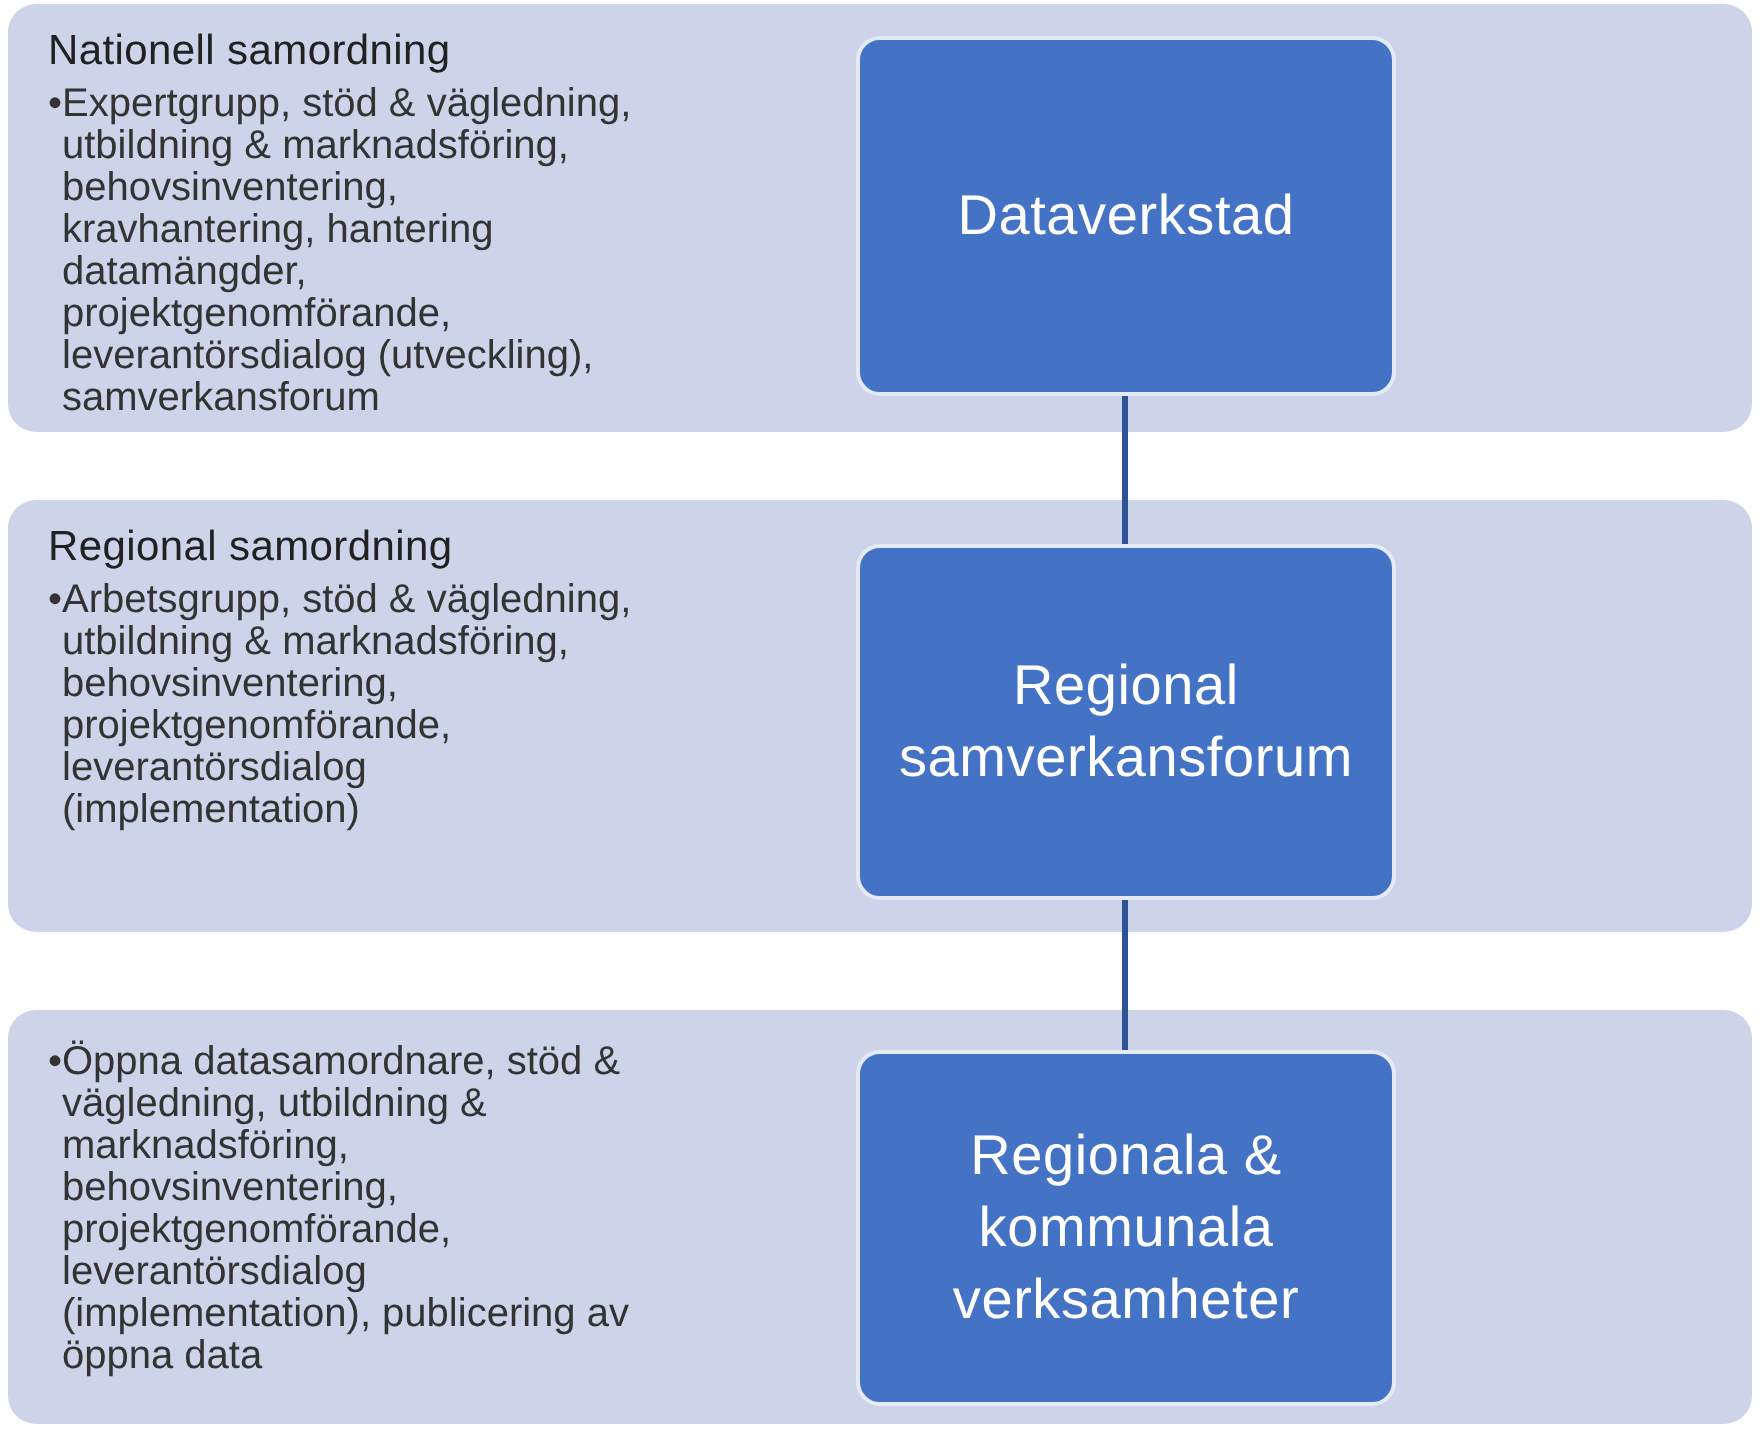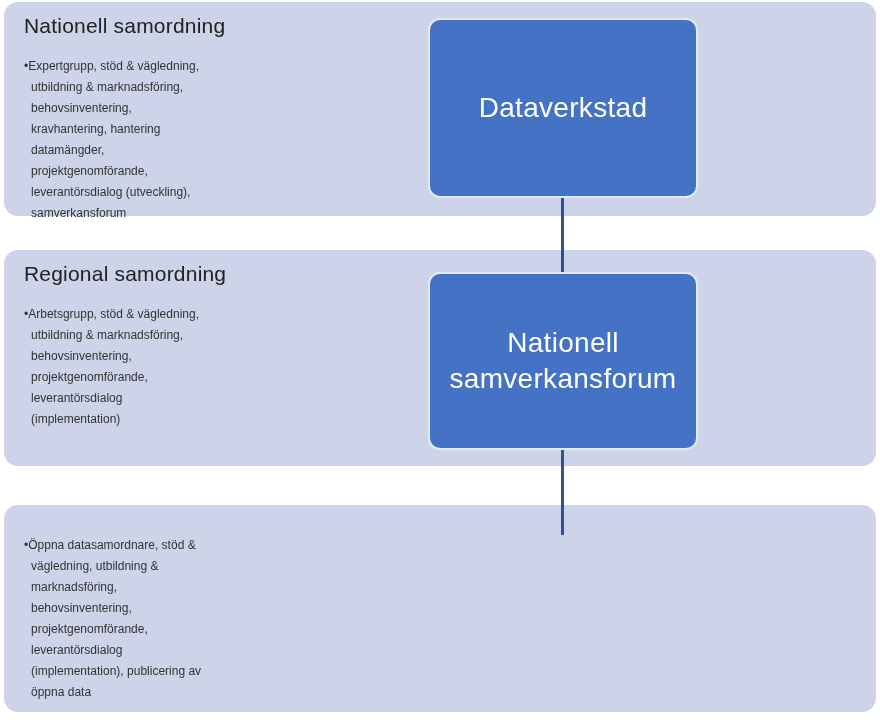--- a/index.html
+++ b/index.html
@@ -32,22 +32,22 @@
   .band-2{top:250px;height:216px;}
   .band-3{top:505px;height:207px;}
 
   .band-heading{
     font-size:21px;
     font-weight:400;
     color:var(--heading-text);
     letter-spacing:.2px;
   }
   .band-bullets{
-    margin-top:18px;
-    font-size:12px;
+    margin-top:4px;
+    font-size:20px;
     line-height:21px;
     color:var(--body-text);
     white-space:pre-line;
     padding-left:7px;
     text-indent:-7px;
     max-width:300px;
   }
 
   
   .connector{
@@ -118,18 +118,23 @@
   </section>
 
   <div class="connector connector-1"></div>
   <div class="connector connector-2"></div>
 
   <div class="node node-1">
     <span class="node-label">Dataverkstad</span>
   </div>
 
   <div class="node node-2">
-    <span class="node-label">Nationell
+    <span class="node-label">Regional
 samverkansforum</span>
   </div>
 
+  <div class="node node-3">
+    <span class="node-label">Regionala &amp;
+kommunala
+verksamheter</span>
+  </div>
 
 </div>
 
 </body></html>

